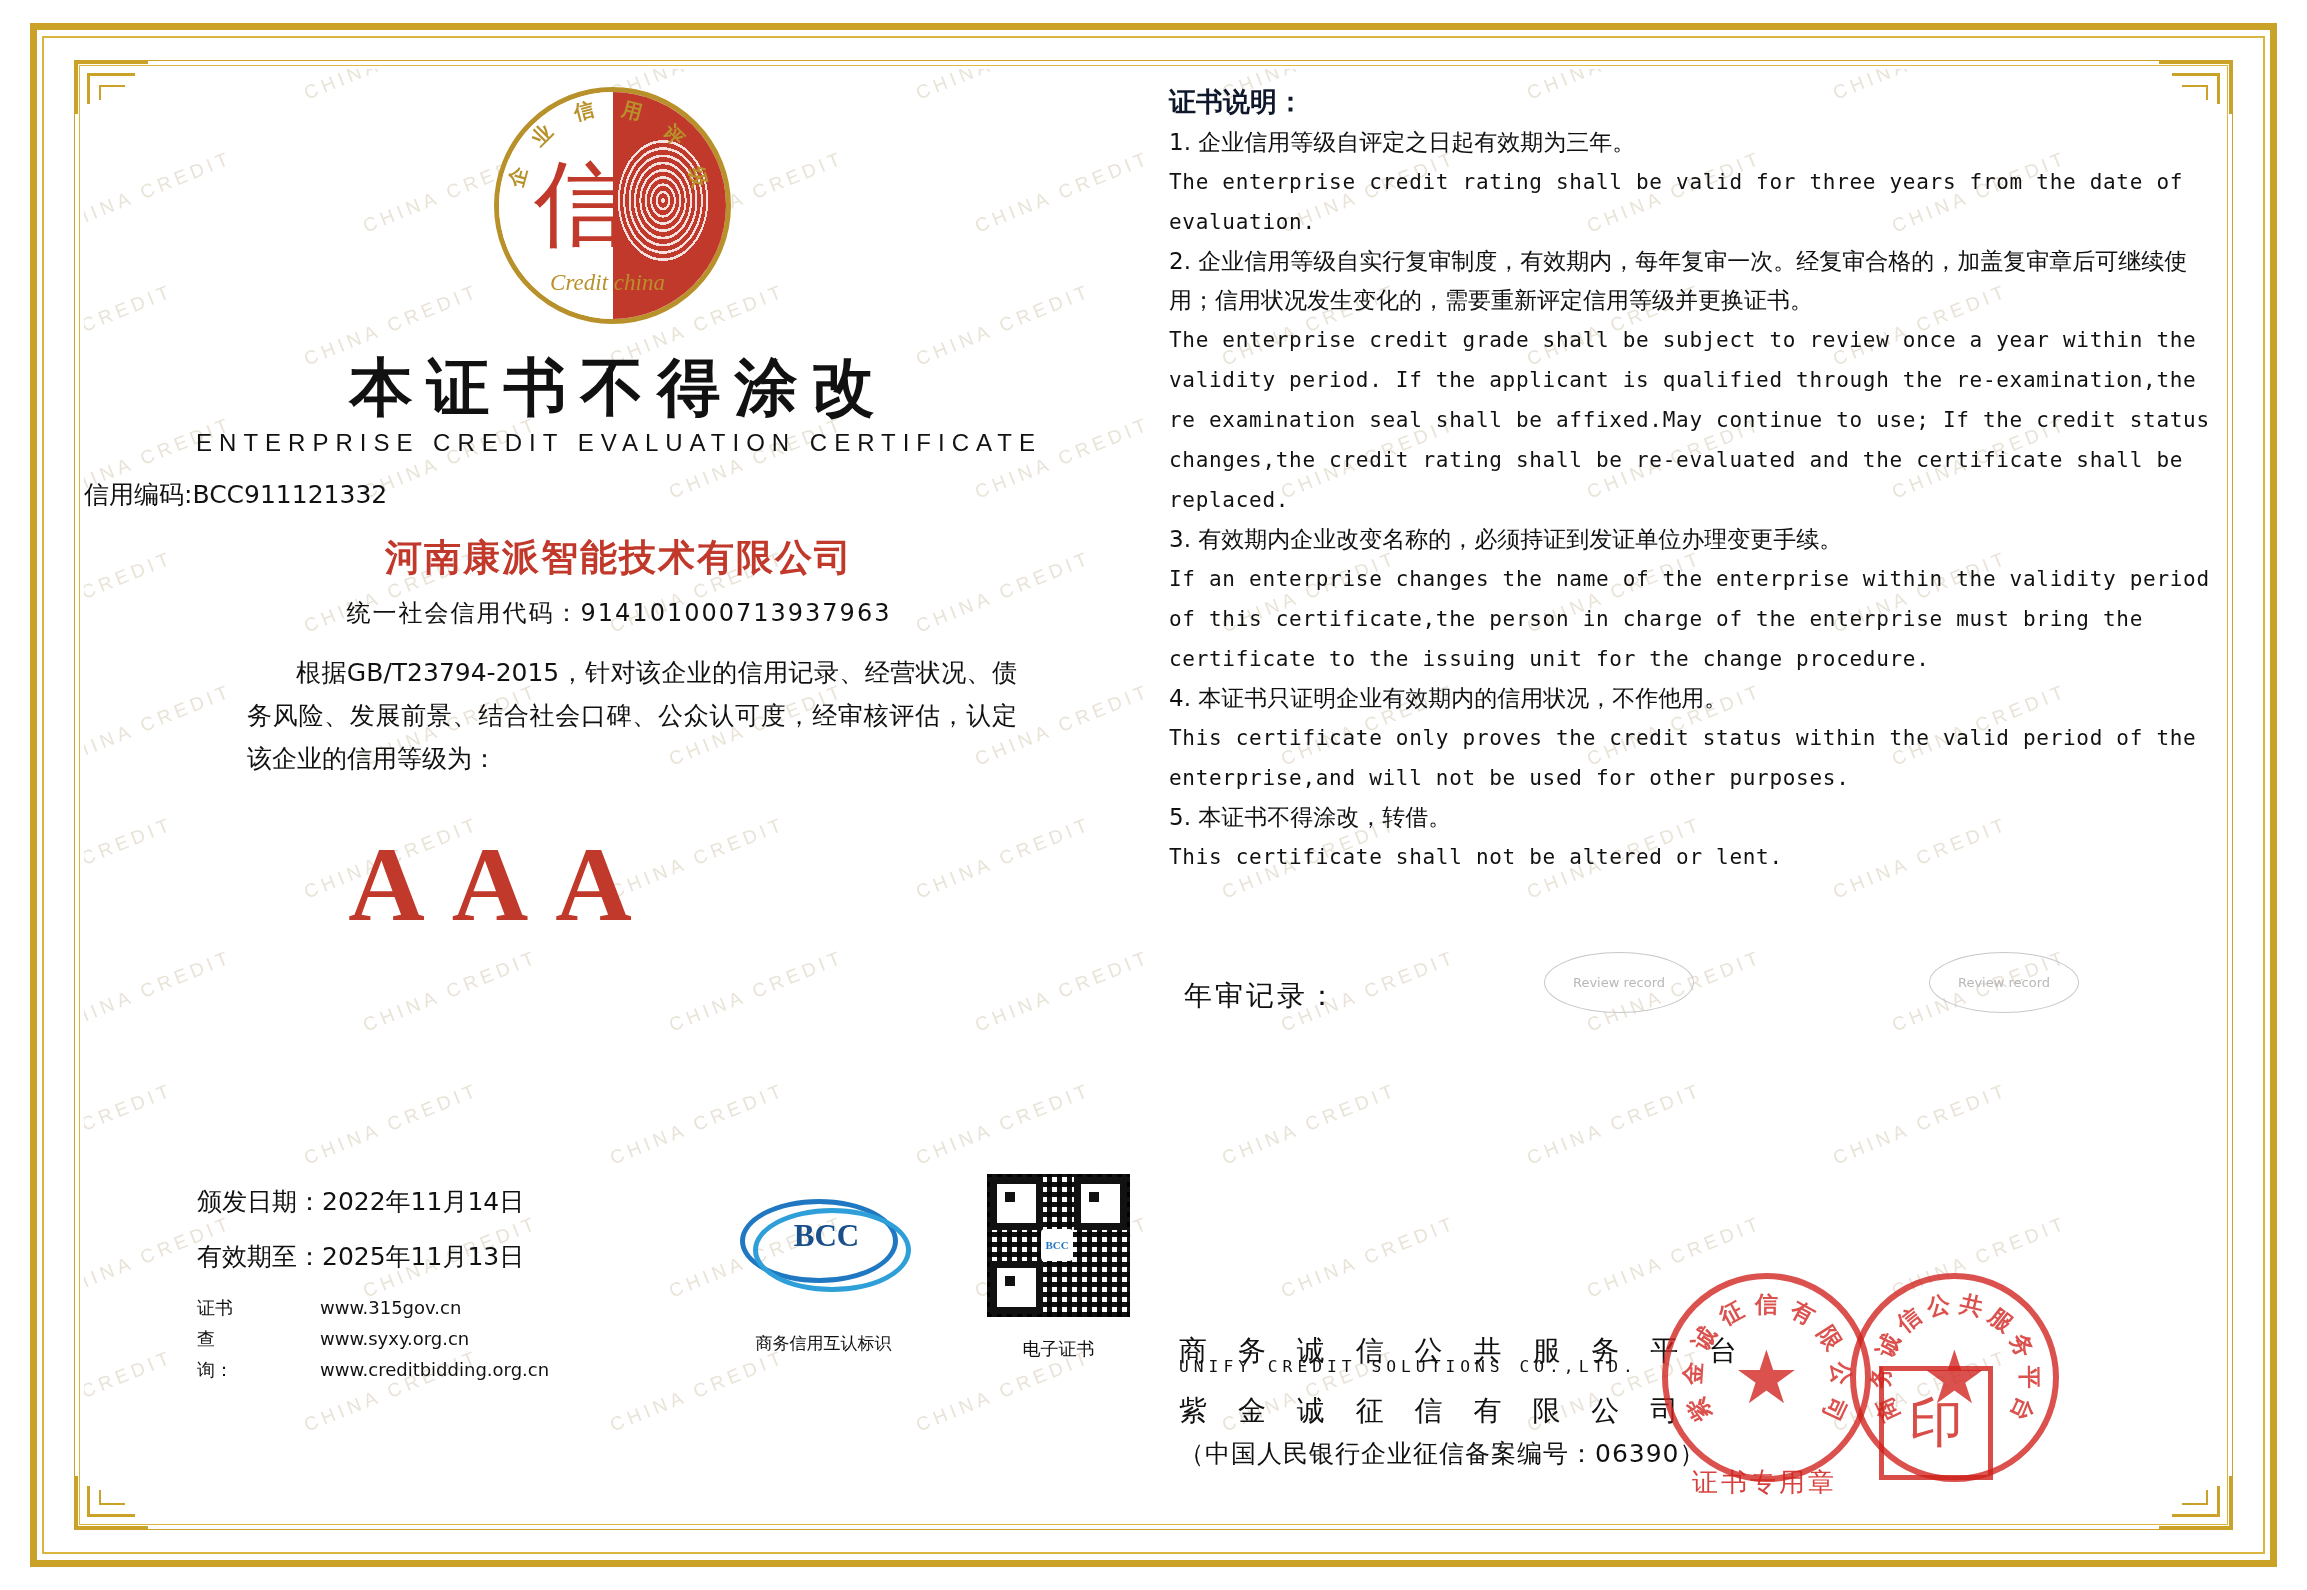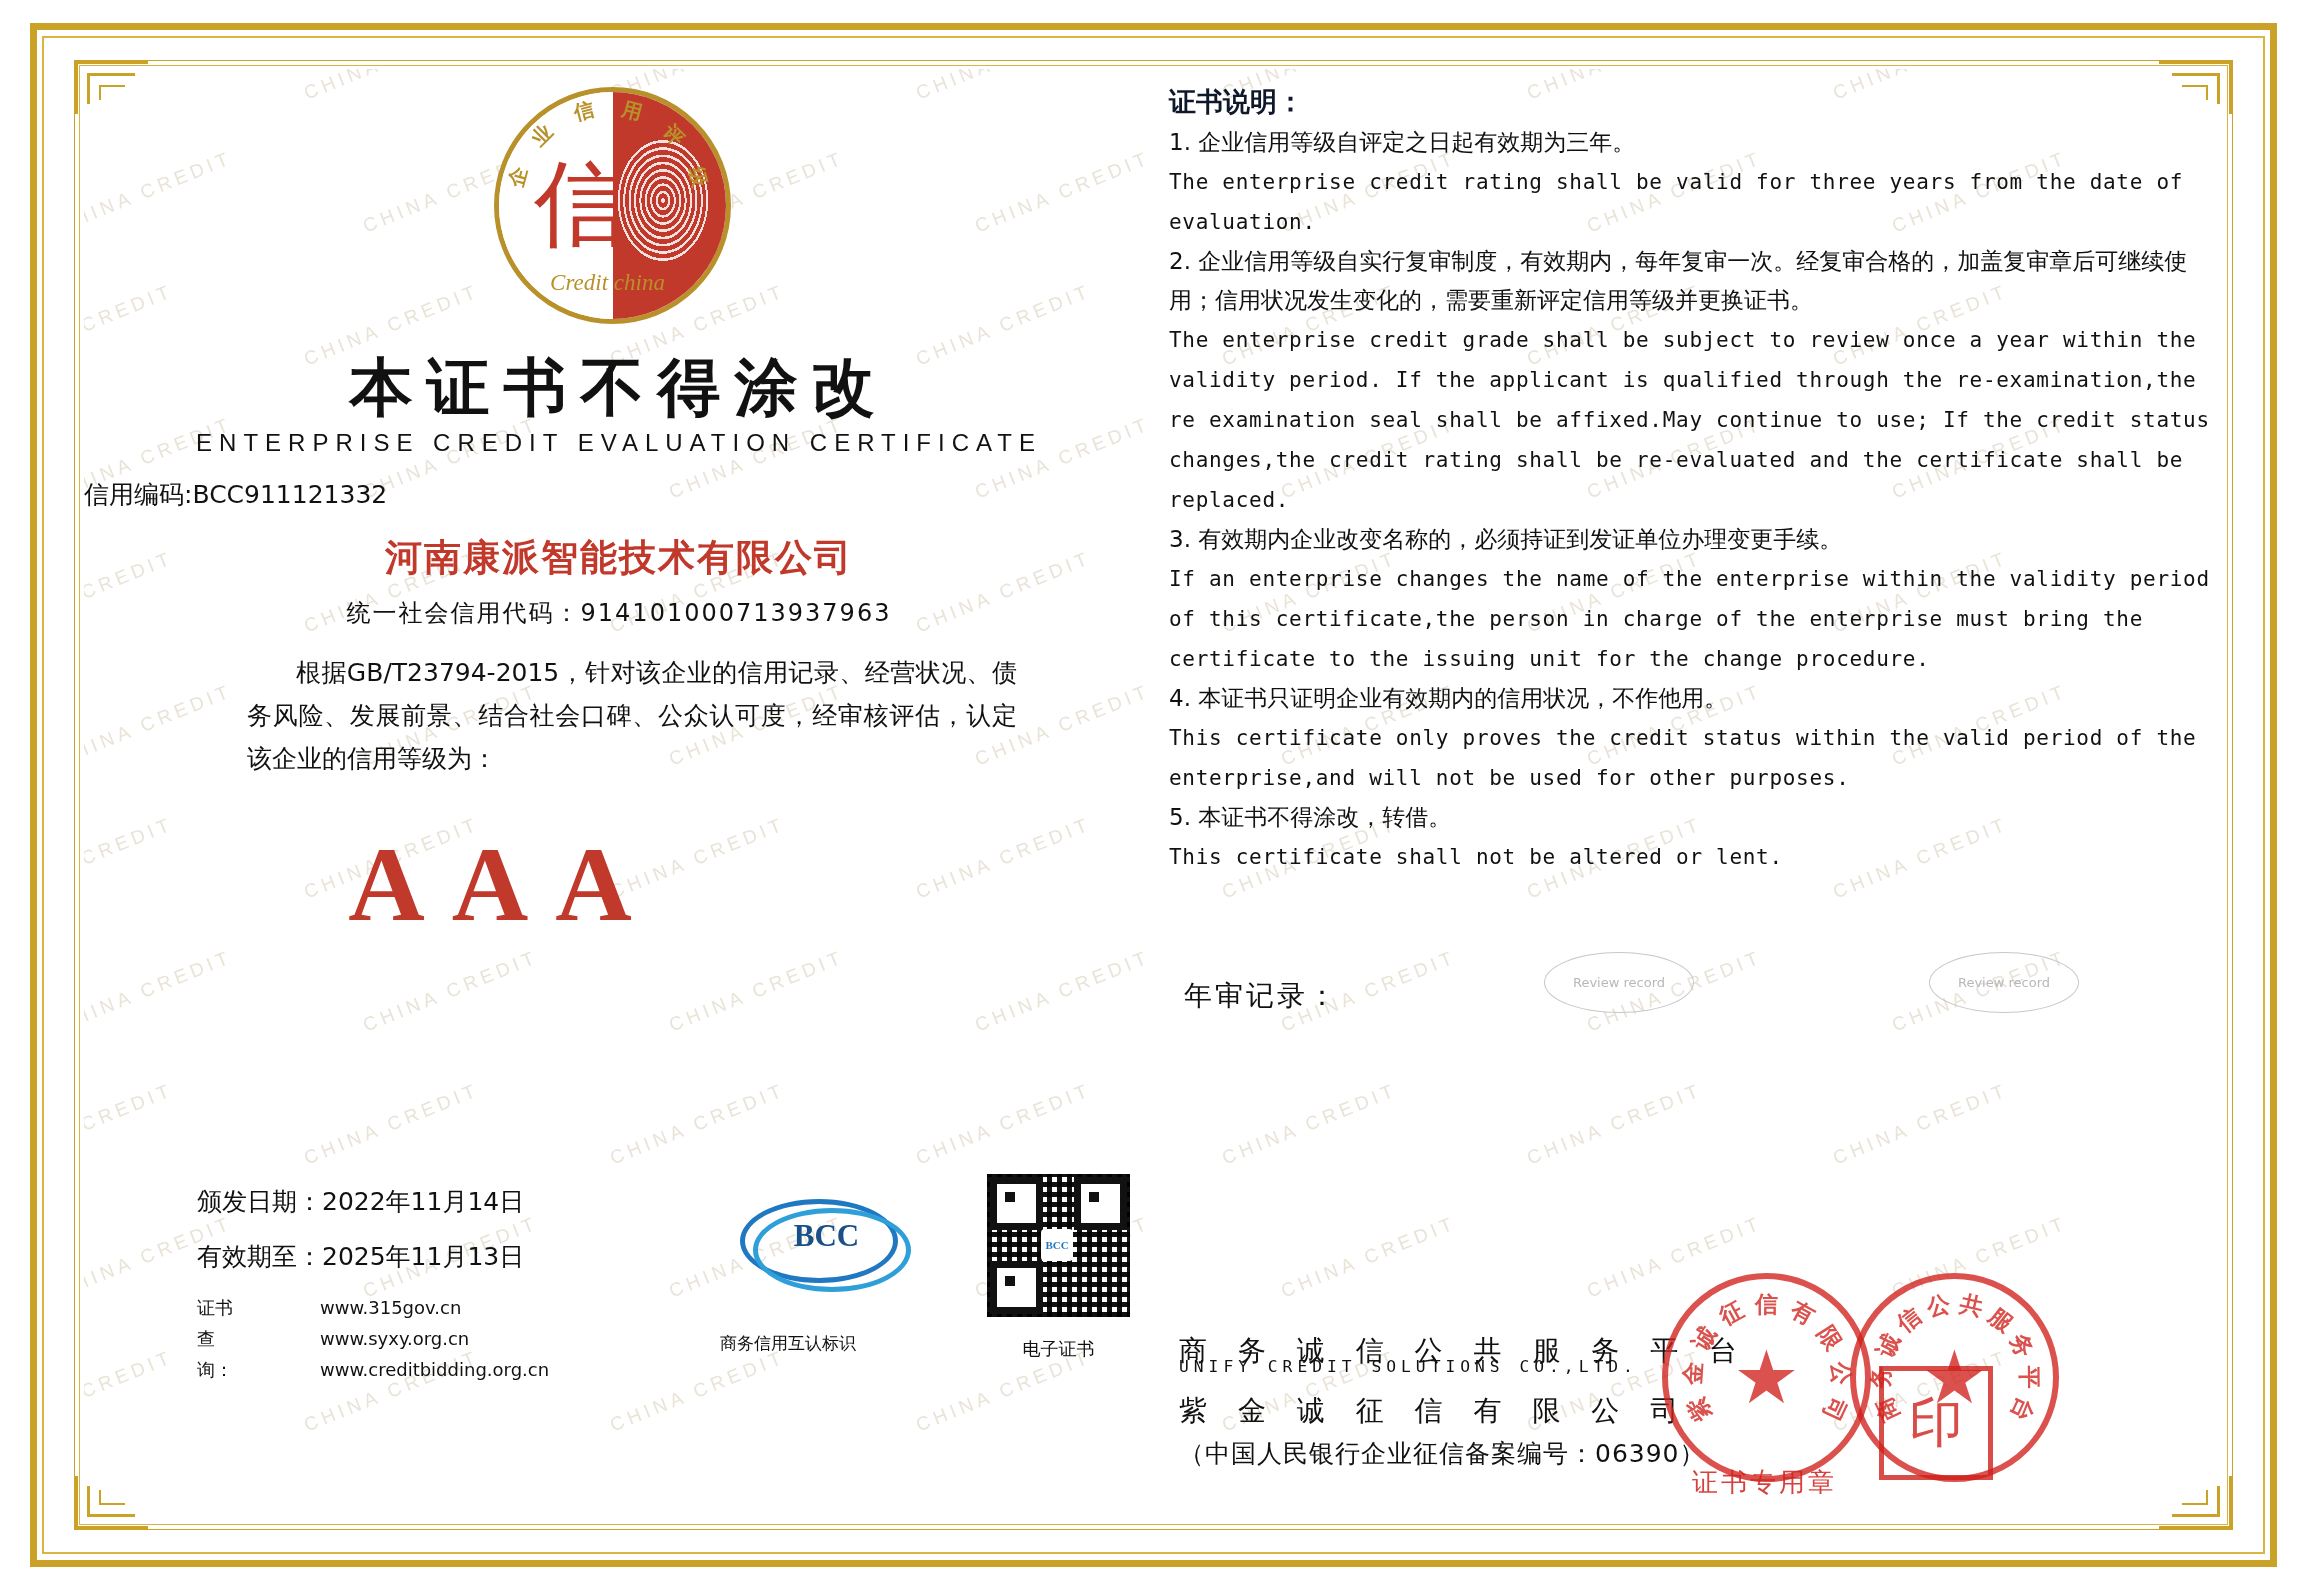--- a/index.html
+++ b/index.html
@@ -89,21 +89,21 @@
      font-family:"DejaVu Sans",sans-serif;}
   .query .lbl{position:absolute;left:0;top:0;}
   .query .urls{position:absolute;left:123px;top:0;}
 
   .bcc-logo{position:absolute;left:656px;top:1130px;width:163px;height:94px;}
   .bcc-ellipse{position:absolute;left:0;top:0;width:148px;height:74px;border-radius:50%;
      border:5.4px solid #1f78c1;}
   .bcc-ellipse.two{left:13px;top:9px;width:148px;height:74px;border-color:#2e9fd8;}
   .bcc-text{position:absolute;left:25px;top:19px;width:123px;text-align:center;
      color:#1a4f8a;font-size:31px;font-weight:bold;font-family:"Liberation Serif",serif;}
-  .bcc-cap{position:absolute;left:636px;top:1263px;width:207px;text-align:left;
+  .bcc-cap{position:absolute;left:636px;top:1263px;width:207px;text-align:center;
      font-size:17px;color:#111;font-family:"DejaVu Sans",sans-serif;}
 
   .qr{position:absolute;left:903px;top:1105px;width:143px;height:143px;
      background:
        repeating-linear-gradient(90deg,#111 0 5px,#fff 5px 10px),
        repeating-linear-gradient(0deg,#111 0 5px,#fff 5px 10px);
      background-blend-mode:multiply;}
   .qr .pat{position:absolute;width:39px;height:39px;border:7px solid #111;background:#fff;}
   .qr .pat i{position:absolute;left:8px;top:8px;width:10px;height:10px;background:#111;}
   .qr .p1{left:3px;top:3px;}

